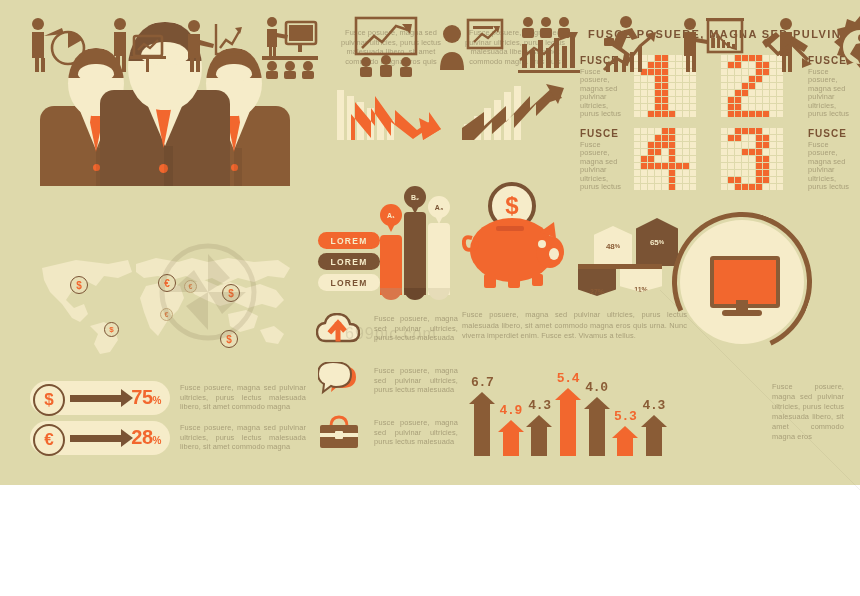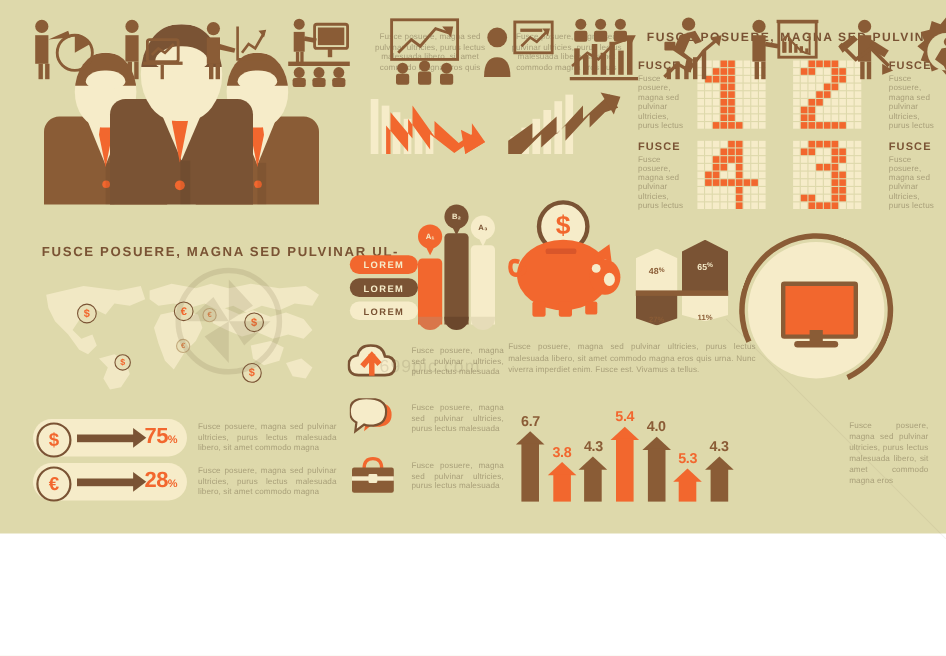--- a/index.html
+++ b/index.html
@@ -51,21 +51,21 @@
   
   .pill{position:absolute;height:17px;border-radius:9px;color:#f6ecc9;font-size:8.5px;font-weight:bold;letter-spacing:1.3px;display:flex;align-items:center;justify-content:center;}
 
   
   .bigbar{position:absolute;border-radius:4px 4px 0 0;}
   .pin{position:absolute;width:22px;height:22px;border-radius:50%;display:flex;align-items:center;justify-content:center;font-size:7px;font-weight:bold;}
   .pin::after{content:"";position:absolute;left:50%;margin-left:-4px;bottom:-6px;border-left:4px solid transparent;border-right:4px solid transparent;border-top:8px solid currentColor;}
 
   
   .hexb{position:absolute;display:flex;align-items:center;justify-content:center;font-size:8px;font-weight:bold;}
-  .hex-up{clip-path:polygon(50% 0,100% 22%,100% 100%,0 100%,0 22%);}
+  .hex-up{clip-path:polygon(50% 0,100% 22%,100% 100%,0 100%,0 22%);margin-left:16px;}
   .hex-dn{clip-path:polygon(0 0,100% 0,100% 78%,50% 100%,0 78%);}
 
   
   .abar{position:absolute;}
   .abar .shaft{position:absolute;bottom:0;left:50%;transform:translateX(-50%);}
   .abar .head{position:absolute;left:50%;transform:translateX(-50%);width:0;height:0;}
   .abarlbl{position:absolute;font-size:13px;font-weight:bold;letter-spacing:-.3px;}
 
   
   #moncircle{position:absolute;border-radius:50%;background:#f6ecc9;}
@@ -504,21 +504,20 @@
         <b></b>
         <b></b>
         <b></b>
       </div>
     <div style="position:absolute;left:228px;top:73px;width:48px;">
       <div class="hdr" style="font-size:10px;letter-spacing:1px;">FUSCE</div>
       <div class="lorem" style="margin-top:2px;line-height:8.4px;">Fusce posuere, magna sed pulvinar ultricies, purus lectus</div>
     </div>
   </div>
 
-  <div class="sec hdr" style="left:38px;top:222px;font-size:12px;letter-spacing:1.5px;">FUSCE POSUERE, MAGNA SED PULVINAR UL-</div>
 
   <div class="mapwrap" style="left:32px;top:248px;width:268px;height:110px;">
     <svg width="268" height="110" viewBox="0 0 268 110">
       <g fill="#f1e8c4">
         <path d="M10 20 L44 12 L76 16 L96 12 L100 24 L86 30 L72 28 L64 38 L56 34 L42 40 L34 52 L42 60 L52 56 L56 66 L48 74 L40 70 L30 56 L18 44 L12 32 Z"></path>
         <path d="M58 78 L72 74 L82 80 L86 92 L78 104 L68 106 L62 96 L66 86 Z"></path>
         <path d="M104 16 L124 10 L146 14 L160 10 L176 14 L196 10 L222 14 L246 12 L258 20 L252 30 L236 28 L222 34 L206 30 L192 36 L180 30 L166 34 L154 28 L140 32 L126 28 L112 30 L104 24 Z"></path>
         <path d="M114 38 L132 34 L148 38 L152 50 L146 62 L136 72 L126 88 L118 80 L112 64 L108 50 Z"></path>
         <path d="M156 36 L172 32 L186 38 L198 34 L214 40 L228 36 L244 42 L252 52 L244 60 L230 56 L216 60 L202 54 L188 58 L174 52 L162 46 Z"></path>
         <path d="M196 66 L214 62 L226 68 L222 80 L208 84 L198 78 Z"></path>
@@ -627,31 +626,31 @@
       <path d="M13 12 q0 -9 8 -9 q8 0 8 9" fill="none" stroke="#f2672e" stroke-width="3"></path>
       <rect x="2" y="11" width="38" height="23" rx="2" fill="#8a5c36"></rect>
       <rect x="2" y="19" width="38" height="4" fill="#f6ecc9"></rect>
       <rect x="17" y="17" width="8" height="8" rx="1" fill="#f6ecc9"></rect>
     </svg>
   </div>
   <div class="sec lorem j" style="left:374px;top:418px;width:84px;">Fusce posuere, magna sed pulvinar ultricies, purus lectus malesuada</div>
 
   <div class="sec lorem j" style="left:462px;top:310px;width:225px;line-height:10.5px;">Fusce posuere, magna sed pulvinar ultricies, purus lectus malesuada libero, sit amet commodo magna eros quis urna. Nunc viverra imperdiet enim. Fusce est. Vivamus a tellus.</div>
 
-  <div class="sec" style="left:468px;top:352px;width:200px;height:104px;" id="arrowchart">
+  <div class="sec" style="left:468px;top:352px;width:200px;height:104px;font-family:Liberation Mono, monospace;" id="arrowchart">
       <div class="abar" style="left: 1.28571px; top: 40.35px; width: 26px; height: 63.65px;">
         <div class="head" style="top: 0px; border-left: 13px solid transparent; border-right: 13px solid transparent; border-bottom: 12px solid rgb(138, 92, 54);"></div>
         <div class="shaft" style="width: 16px; height: 52.65px; background: rgb(138, 92, 54);"></div>
       </div>
       <div class="abarlbl" style="left: 2.28571px; top: 23.35px; color: rgb(138, 92, 54); width: 24px; text-align: center;">6.7</div>
       <div class="abar" style="left: 29.8571px; top: 67.9px; width: 26px; height: 36.1px;">
         <div class="head" style="top: 0px; border-left: 13px solid transparent; border-right: 13px solid transparent; border-bottom: 12px solid rgb(242, 103, 46);"></div>
         <div class="shaft" style="width: 16px; height: 25.1px; background: rgb(242, 103, 46);"></div>
       </div>
-      <div class="abarlbl" style="left: 30.8571px; top: 50.9px; color: rgb(242, 103, 46); width: 24px; text-align: center;">3.8</div>
+      <div class="abarlbl" style="left: 30.8571px; top: 50.9px; color: rgb(242, 103, 46); width: 24px; text-align: center;">4.9</div>
       <div class="abar" style="left: 58.4286px; top: 63.15px; width: 26px; height: 40.85px;">
         <div class="head" style="top: 0px; border-left: 13px solid transparent; border-right: 13px solid transparent; border-bottom: 12px solid rgb(138, 92, 54);"></div>
         <div class="shaft" style="width: 16px; height: 29.85px; background: rgb(138, 92, 54);"></div>
       </div>
       <div class="abarlbl" style="left: 59.4286px; top: 46.15px; color: rgb(138, 92, 54); width: 24px; text-align: center;">4.3</div>
       <div class="abar" style="left: 87px; top: 35.6px; width: 26px; height: 68.4px;">
         <div class="head" style="top: 0px; border-left: 13px solid transparent; border-right: 13px solid transparent; border-bottom: 12px solid rgb(242, 103, 46);"></div>
         <div class="shaft" style="width: 16px; height: 57.4px; background: rgb(242, 103, 46);"></div>
       </div>
       <div class="abarlbl" style="left: 88px; top: 18.6px; color: rgb(242, 103, 46); width: 24px; text-align: center;">5.4</div>

